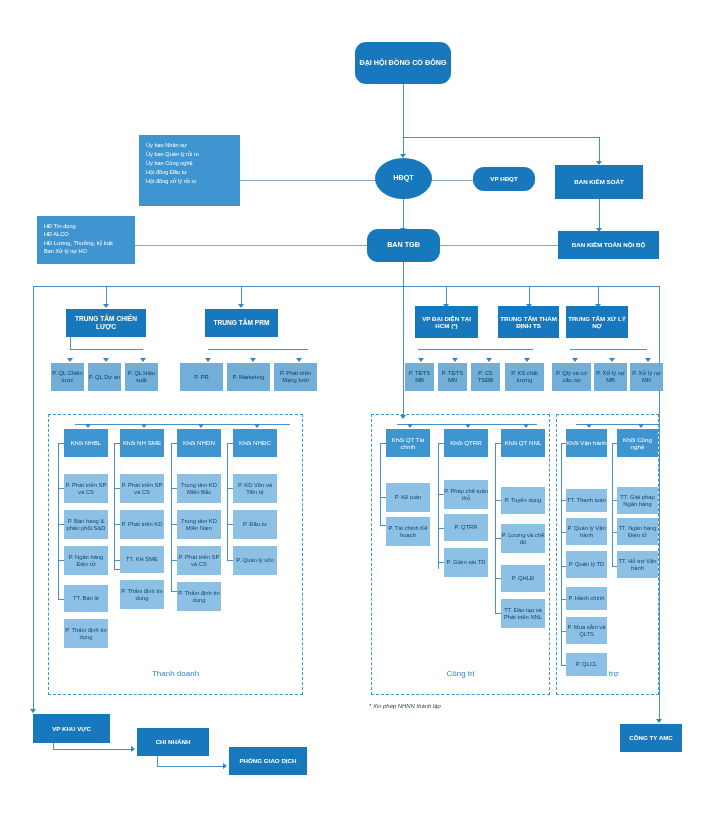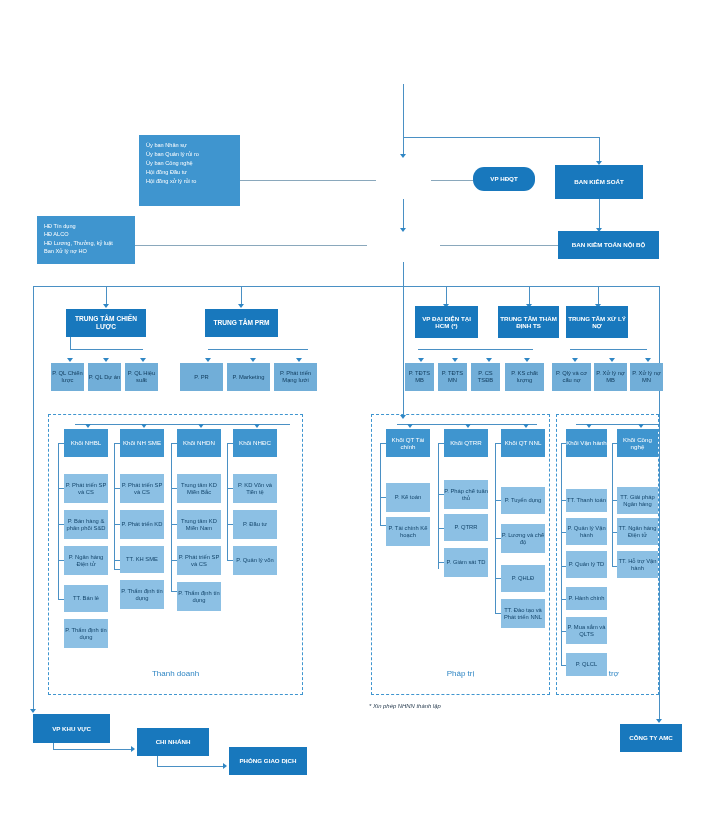--- a/index.html
+++ b/index.html
@@ -93,26 +93,29 @@
   <div class="ln lnv" style="left:659px;top:286px;height:434px;"></div>
   <div class="arrow arr-d" style="left:656px;top:719px;"></div>
 
   <div class="ln lnv" style="left:403px;top:286px;height:130px;"></div>
   <div class="arrow arr-d" style="left:400px;top:415px;"></div>
 
   <div class="ln lnh" style="left:75px;top:424px;width:215px;"></div>
   <div class="ln lnh" style="left:397px;top:424px;width:140px;"></div>
   <div class="ln lnh" style="left:576px;top:424px;width:83px;"></div>
 
-
+  <div class="node round dark t7" style="left:355px;top:42px;width:96px;height:42px;">ĐẠI HỘI ĐỒNG CỔ ĐÔNG</div>
+
+  <div class="node ellipse dark t7" style="left:375px;top:158px;width:57px;height:41px;">HĐQT</div>
 
   <div class="node round dark t6" style="left:473px;top:167px;width:62px;height:24px;">VP HĐQT</div>
 
   <div class="node dark t6" style="left:555px;top:165px;width:88px;height:34px;">BAN KIỂM SOÁT</div>
 
+  <div class="node round dark t7" style="left:367px;top:229px;width:73px;height:33px;">BAN TGĐ</div>
 
   <div class="node dark t6" style="left:558px;top:231px;width:101px;height:28px;">BAN KIỂM TOÁN NỘI BỘ</div>
 
   <div class="listpanel" style="left:139px;top:135px;width:101px;height:71px;">
     <div>Ủy ban Nhân sự</div>
     <div>Ủy ban Quản lý rủi ro</div>
     <div>Ủy ban Công nghệ</div>
     <div>Hội đồng Đầu tư</div>
     <div>Hội đồng xử lý rủi ro</div>
   </div>
@@ -164,21 +167,21 @@
   <div class="node mid t55" style="left:505px;top:363px;width:39px;height:28px;">P. KS chất lượng</div>
 
   <div class="node mid t55" style="left:552px;top:363px;width:39px;height:28px;">P. Qlý và cơ cấu nợ</div>
   <div class="node mid t55" style="left:594px;top:363px;width:33px;height:28px;">P. Xử lý nợ MB</div>
   <div class="node mid t55" style="left:630px;top:363px;width:33px;height:28px;">P. Xử lý nợ MN</div>
 
   <div class="dashgrp" style="left:48px;top:414px;width:255px;height:281px;"></div>
   <div class="grplabel" style="left:48px;top:669px;width:255px;">Thanh doanh</div>
 
   <div class="dashgrp" style="left:371px;top:414px;width:179px;height:281px;"></div>
-  <div class="grplabel" style="left:371px;top:669px;width:179px;">Pháp trị</div>
+  <div class="grplabel" style="left:371px;top:669px;width:179px;">Công trị</div>
 
   <div class="dashgrp" style="left:556px;top:414px;width:103px;height:281px;"></div>
   <div class="grplabel" style="left:556px;top:669px;width:103px;">Hỗ trợ</div>
 
   <div class="arrow arr-d" style="left:85px;top:424px;"></div>
   <div class="arrow arr-d" style="left:141px;top:424px;"></div>
   <div class="arrow arr-d" style="left:198px;top:424px;"></div>
   <div class="arrow arr-d" style="left:254px;top:424px;"></div>
 
   <div class="node panelbox t6" style="left:64px;top:429px;width:44px;height:28px;">Khối NHBL</div>

